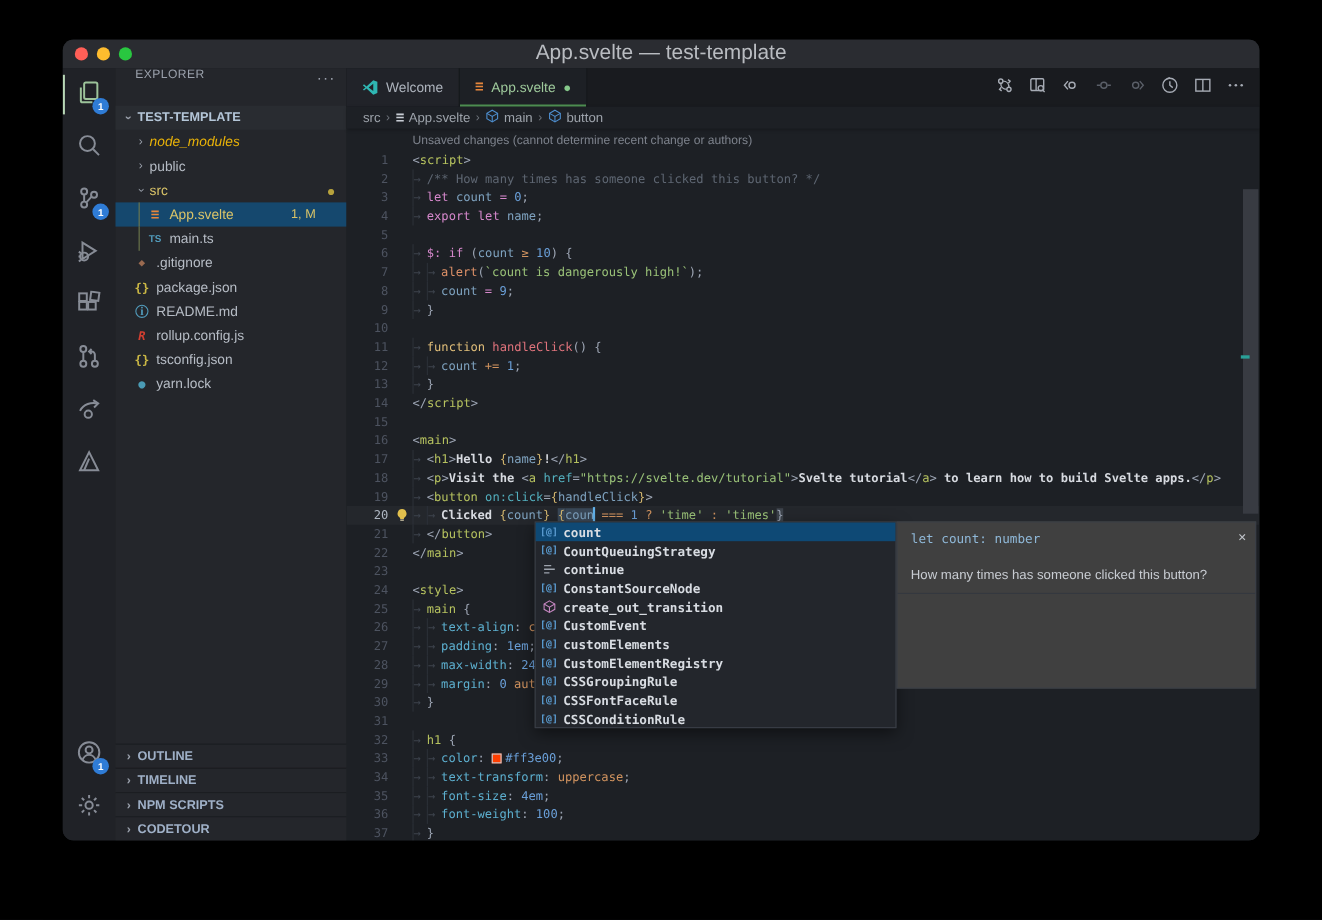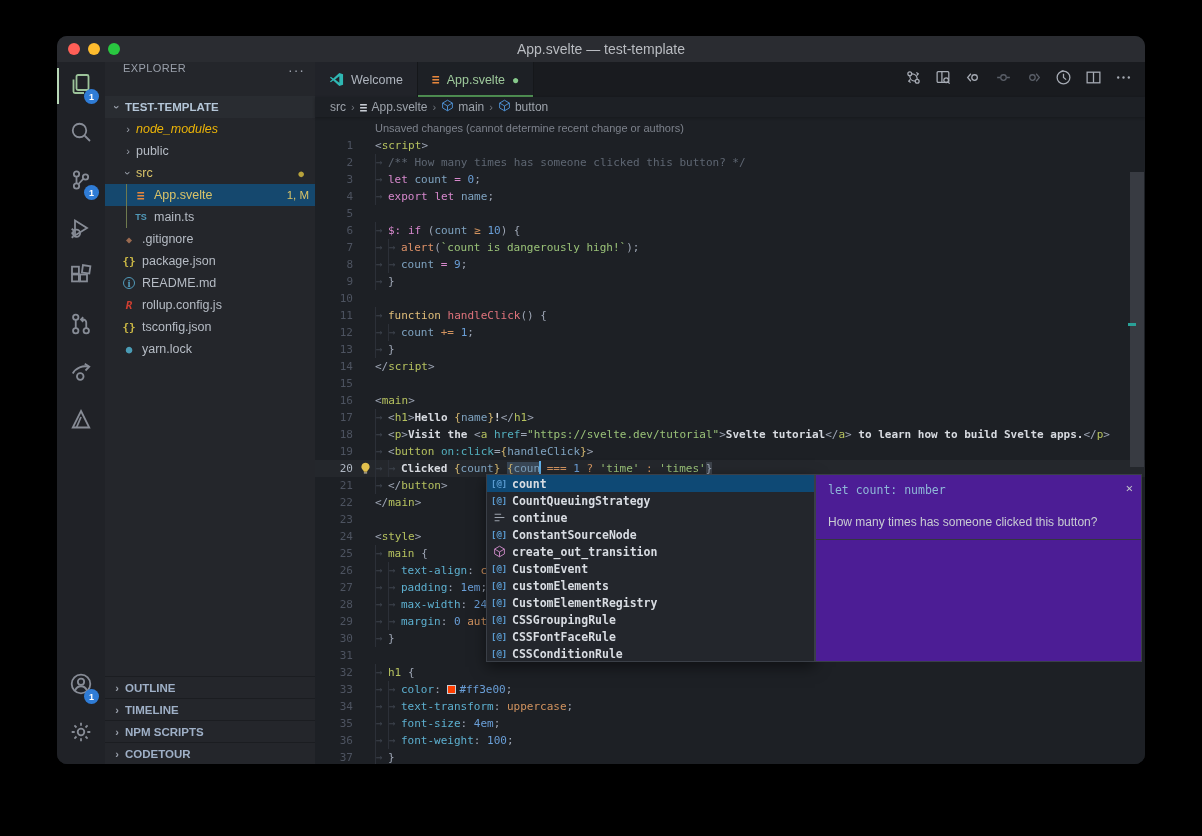--- a/index.html
+++ b/index.html
@@ -7,21 +7,21 @@
     font-family:"Liberation Sans", sans-serif; }
   .window { position:absolute; left:57px; top:36px; width:1088px; height:728px;
     background:#1d2025; border-radius:10px; overflow:hidden;
     box-shadow:0 18px 50px rgba(0,0,0,.7); }
   
   .titlebar { position:absolute; left:0; top:0; right:0; height:26px; background:#2a2c31;
     display:flex; align-items:center; justify-content:center; }
   .traffic { position:absolute; left:11px; top:7px; display:flex; gap:8px; }
   .tl { width:12px; height:12px; border-radius:50%; }
   .tl.close{ background:#ff5f57; } .tl.min{ background:#febc2e; } .tl.zoom{ background:#29c740; }
-  .title-text { font-size:14px; color:#b9bcc1; }
+  .title-text { font-size:19px; color:#b9bcc1; }
   
   .activitybar { position:absolute; left:0; top:26px; bottom:0; width:48px; background:#202227; }
   .ab-item { position:relative; width:48px; height:48px; display:flex; align-items:center;
     justify-content:center; color:#878c96; }
   .ab-item.active { color:#9cc39a; }
   .ab-item.active::before { content:""; position:absolute; left:0; top:6px; bottom:6px;
     width:2px; background:#b9d8b7; }
   .ab-item svg { width:24px; height:24px; }
   .ab-badge { position:absolute; right:6px; bottom:6px; min-width:15px; height:15px;
     border-radius:8px; background:#2f7cd6; color:#fff; font-size:9px; display:flex;
@@ -34,21 +34,21 @@
     font-size:11px; letter-spacing:.4px; color:#9aa0ab; }
   .sb-header .more { margin-left:auto; color:#9aa0ab; font-size:14px; letter-spacing:1px; }
   .sb-section { height:22px; display:flex; align-items:center; padding-left:4px;
     font-weight:700; font-size:11.5px; color:#b4c6d8; background:#292c31; }
   .chev { display:inline-block; width:16px; text-align:center; color:#9aa0ab; font-size:11px; }
   .chev.open { transform:rotate(90deg); }
   .file-row { position:relative; height:22px; display:flex; align-items:center; }
   .file-row.selected { background:#15486e; }
   .file-row .label { white-space:nowrap; }
   .file-row .spacer { flex:1; }
-  .file-row .badge { color:#d9c368; font-size:11.5px; margin-right:6px; }
+  .file-row .badge { color:#d9c368; font-size:11.5px; margin-right:28px; }
   .file-row .dot { color:#b7a23c; font-size:13px; margin-right:10px; }
   .file-row .guide { position:absolute; left:21px; top:0; bottom:0; width:1px; background:#6f7a4e; }
   .fi { display:inline-block; width:18px; text-align:center; margin-right:4px; flex:none;
     font-family:"DejaVu Sans Mono", monospace; }
   .fi-svelte { color:#e6863c; font-size:13px; font-weight:700; }
   .fi-ts { color:#519aba; font-size:9px; font-weight:700; font-family:"Liberation Sans",sans-serif; }
   .fi-json { color:#cbb845; font-size:11px; font-weight:700; }
   .fi-git { color:#9a6a50; font-size:10px; }
   .fi-info { color:#519aba; font-size:11px; font-weight:700; border:1px solid #519aba;
     border-radius:50%; width:12px; height:12px; line-height:11px; margin:0 7px 0 3px;
@@ -112,22 +112,22 @@
   .suggest { position:absolute; left:171px; top:357px; width:329px; height:188px;
     background:#23262c; border:1px solid #3a3f47; z-index:5;
     box-shadow:0 5px 14px rgba(0,0,0,.5); }
   .sg-row { height:17px; display:flex; align-items:center; gap:5px; padding-left:4px;
     font-family:"DejaVu Sans Mono", monospace; font-size:11.5px; font-weight:700;
     color:#d8dce2; white-space:nowrap; }
   .sg-row.selected { background:#0e4975; }
   .si { width:16px; flex:none; text-align:center; font-size:9px; font-weight:700; }
   .si-var { color:#5a9bd0; }
   .si svg { width:13px; height:13px; vertical-align:middle; }
-  .sg-details { position:absolute; left:500px; top:357px; width:327px; height:188px;
-    background:#4c1d95; border:1px solid #3a3f47; z-index:5; }
+  .sg-details { position:absolute; left:500px; top:357px; width:327px; height:152px;
+    background:#404040; border:1px solid #3a3f47; z-index:5; }
   .sg-doc-block { border-bottom:1px solid #34383f; padding-bottom:10px; }
   .sg-sig { font-family:"DejaVu Sans Mono", monospace; font-size:11.5px; color:#8fb8d8;
     padding:8px 26px 0 12px; }
   .sg-docline { font-family:"Liberation Sans", sans-serif; font-size:12px; color:#c8ccd2;
     padding:18px 12px 0 12px; }
   .sg-close { position:absolute; right:8px; top:6px; color:#c0c4ca; font-size:12px; }
   
   .scrollbar { position:absolute; right:0; top:55px; width:17px; bottom:0; }
   .sc-thumb { position:absolute; left:2px; right:1px; top:0; height:295px; background:#383b42; }
   .sc-mark { position:absolute; left:0; width:8px; top:151px; height:3px; background:#2aa198; }

